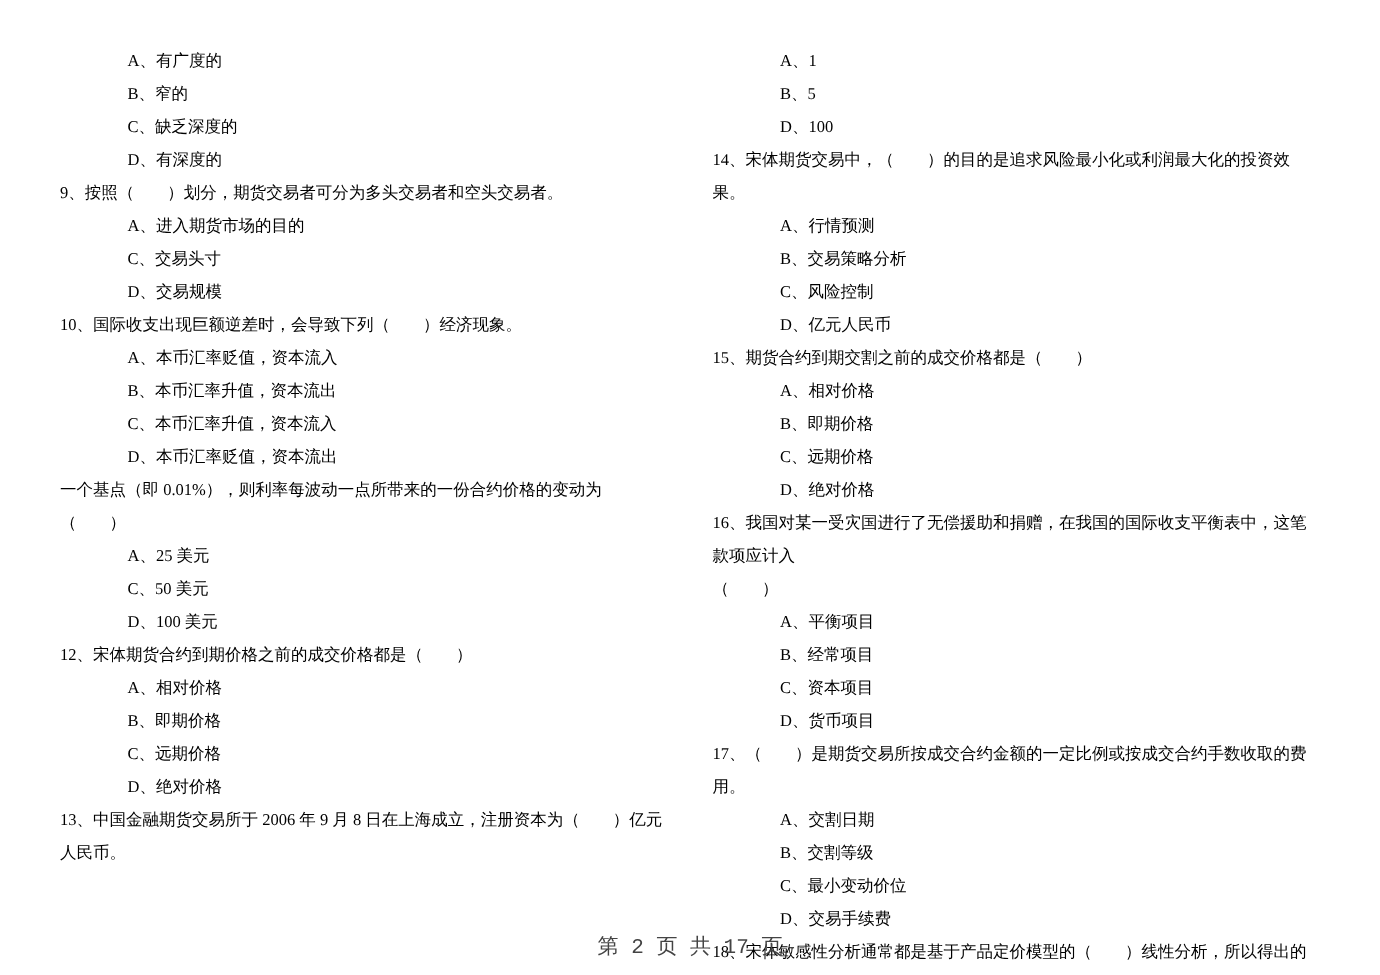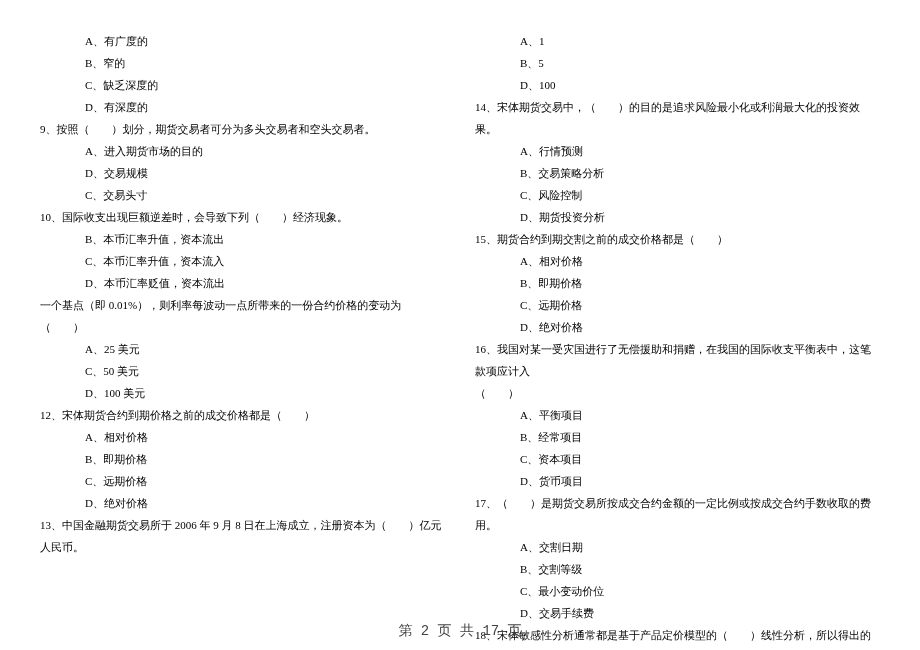--- a/index.html
+++ b/index.html
@@ -51,24 +51,25 @@
 <div class="columns">
 
   <div class="col">
     <div class="option">A、有广度的</div>
     <div class="option">B、窄的</div>
     <div class="option">C、缺乏深度的</div>
     <div class="option">D、有深度的</div>
 
     <div class="question">9、按照（　　）划分，期货交易者可分为多头交易者和空头交易者。</div>
     <div class="option">A、进入期货市场的目的</div>
+    <div class="option">C、交易头寸</div>
     <div class="option">D、交易规模</div>
-    <div class="option">C、交易头寸</div>
 
     <div class="question">10、国际收支出现巨额逆差时，会导致下列（　　）经济现象。</div>
+    <div class="option">A、本币汇率贬值，资本流入</div>
     <div class="option">B、本币汇率升值，资本流出</div>
     <div class="option">C、本币汇率升值，资本流入</div>
     <div class="option">D、本币汇率贬值，资本流出</div>
 
     <div class="q-continue">一个基点（即 0.01%），则利率每波动一点所带来的一份合约价格的变动为（　　）</div>
     <div class="option">A、25 美元</div>
     <div class="option">C、50 美元</div>
     <div class="option">D、100 美元</div>
 
     <div class="question">12、宋体期货合约到期价格之前的成交价格都是（　　）</div>
@@ -82,21 +83,21 @@
 
   <div class="col">
     <div class="option">A、1</div>
     <div class="option">B、5</div>
     <div class="option">D、100</div>
 
     <div class="question">14、宋体期货交易中，（　　）的目的是追求风险最小化或利润最大化的投资效果。</div>
     <div class="option">A、行情预测</div>
     <div class="option">B、交易策略分析</div>
     <div class="option">C、风险控制</div>
-    <div class="option">D、期货投资分析</div>
+    <div class="option">D、亿元人民币</div>
 
     <div class="question">15、期货合约到期交割之前的成交价格都是（　　）</div>
     <div class="option">A、相对价格</div>
     <div class="option">B、即期价格</div>
     <div class="option">C、远期价格</div>
     <div class="option">D、绝对价格</div>
 
     <div class="question">16、我国对某一受灾国进行了无偿援助和捐赠，在我国的国际收支平衡表中，这笔款项应计入</div>
     <div class="q-continue">（　　）</div>
     <div class="option">A、平衡项目</div>

